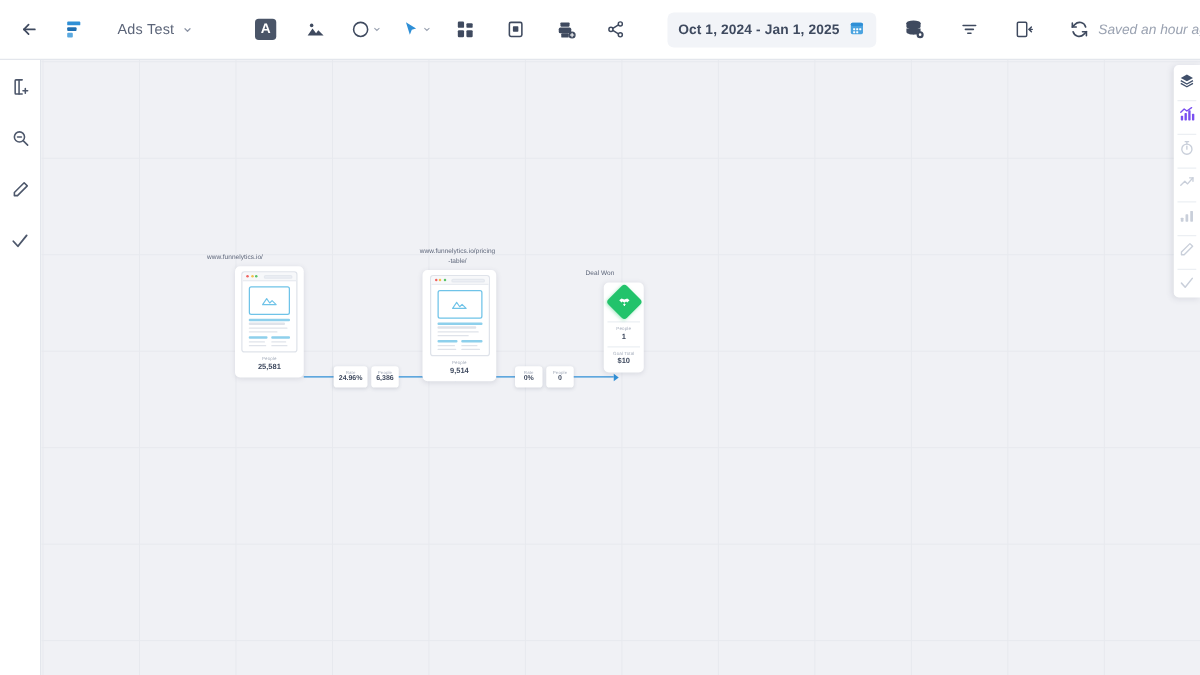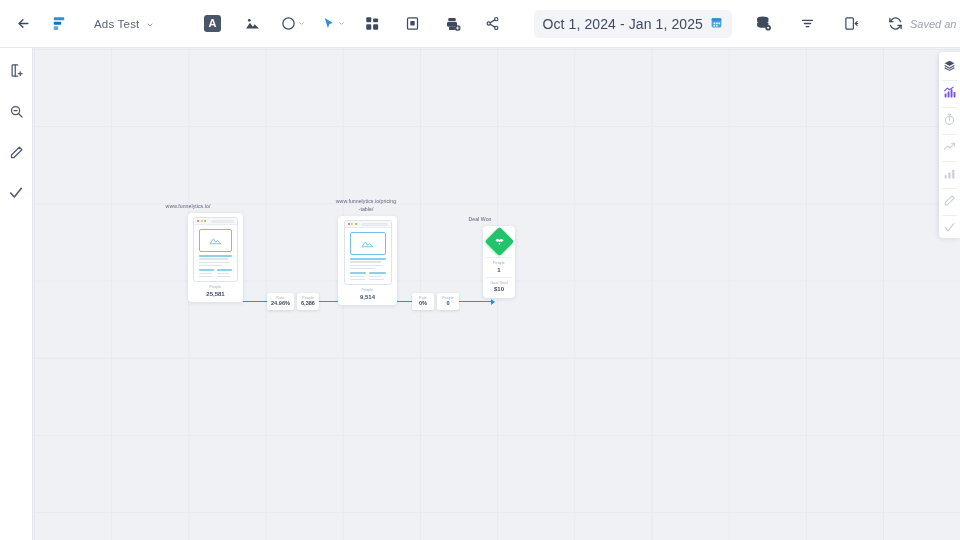--- a/index.html
+++ b/index.html
@@ -36,21 +36,21 @@
     width: 17px; height: 17px; background: #4a5568; border-radius: 3px;
     color: #fff; font-size: 11px; font-weight: bold; display: flex;
     align-items: center; justify-content: center; line-height: 1;
   }
   .mini-caret { color: #9aa2b1; font-size: 8px; margin-left: 2px; }
   .daterange {
     display: flex; align-items: center; gap: 7px; background: #f2f4f8;
     border-radius: 5px; padding: 6px 9px; margin-left: 18px;
   }
   .daterange span {
-    font-size: 14px; font-weight: normal; color: #3f4a5f;
+    font-size: 11px; font-weight: bold; color: #3f4a5f;
     white-space: nowrap; letter-spacing: .1px; text-align: center;
   }
   .right-tools { display: flex; align-items: center; gap: 14px; margin-left: 16px; }
   .tb-spacer { flex: 1; }
   .saved-text {
     font-size: 11px; font-style: italic; color: #9aa2b1;
     white-space: nowrap; margin-right: 18px;
   }
 
   

